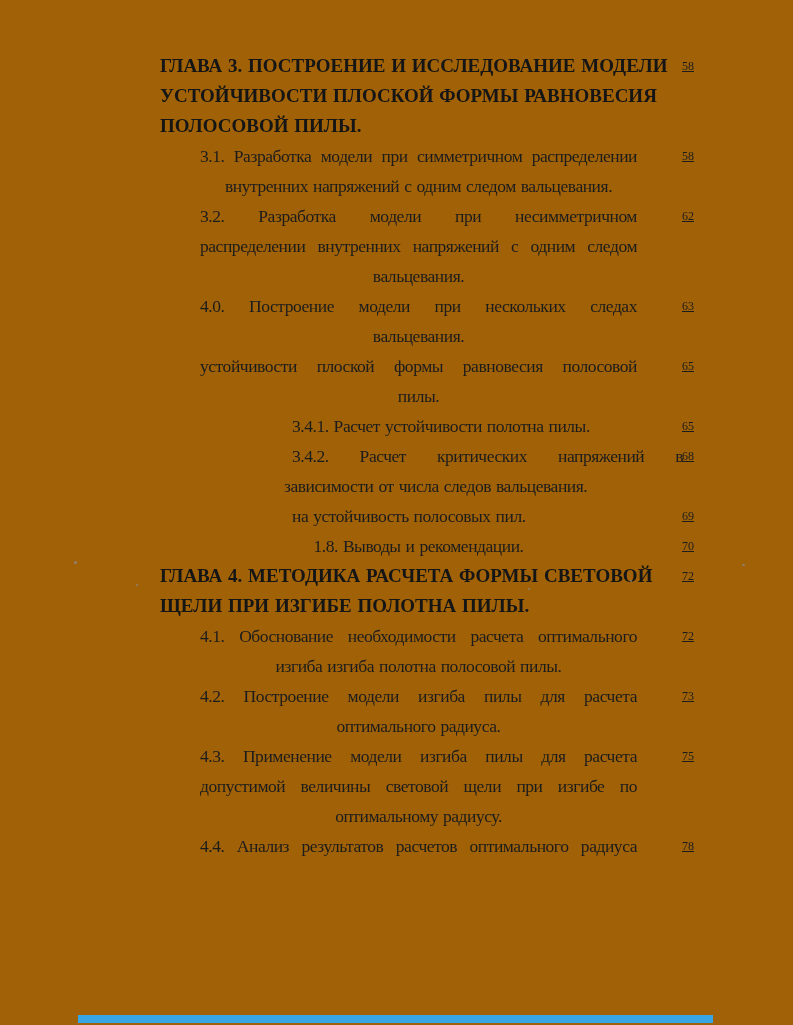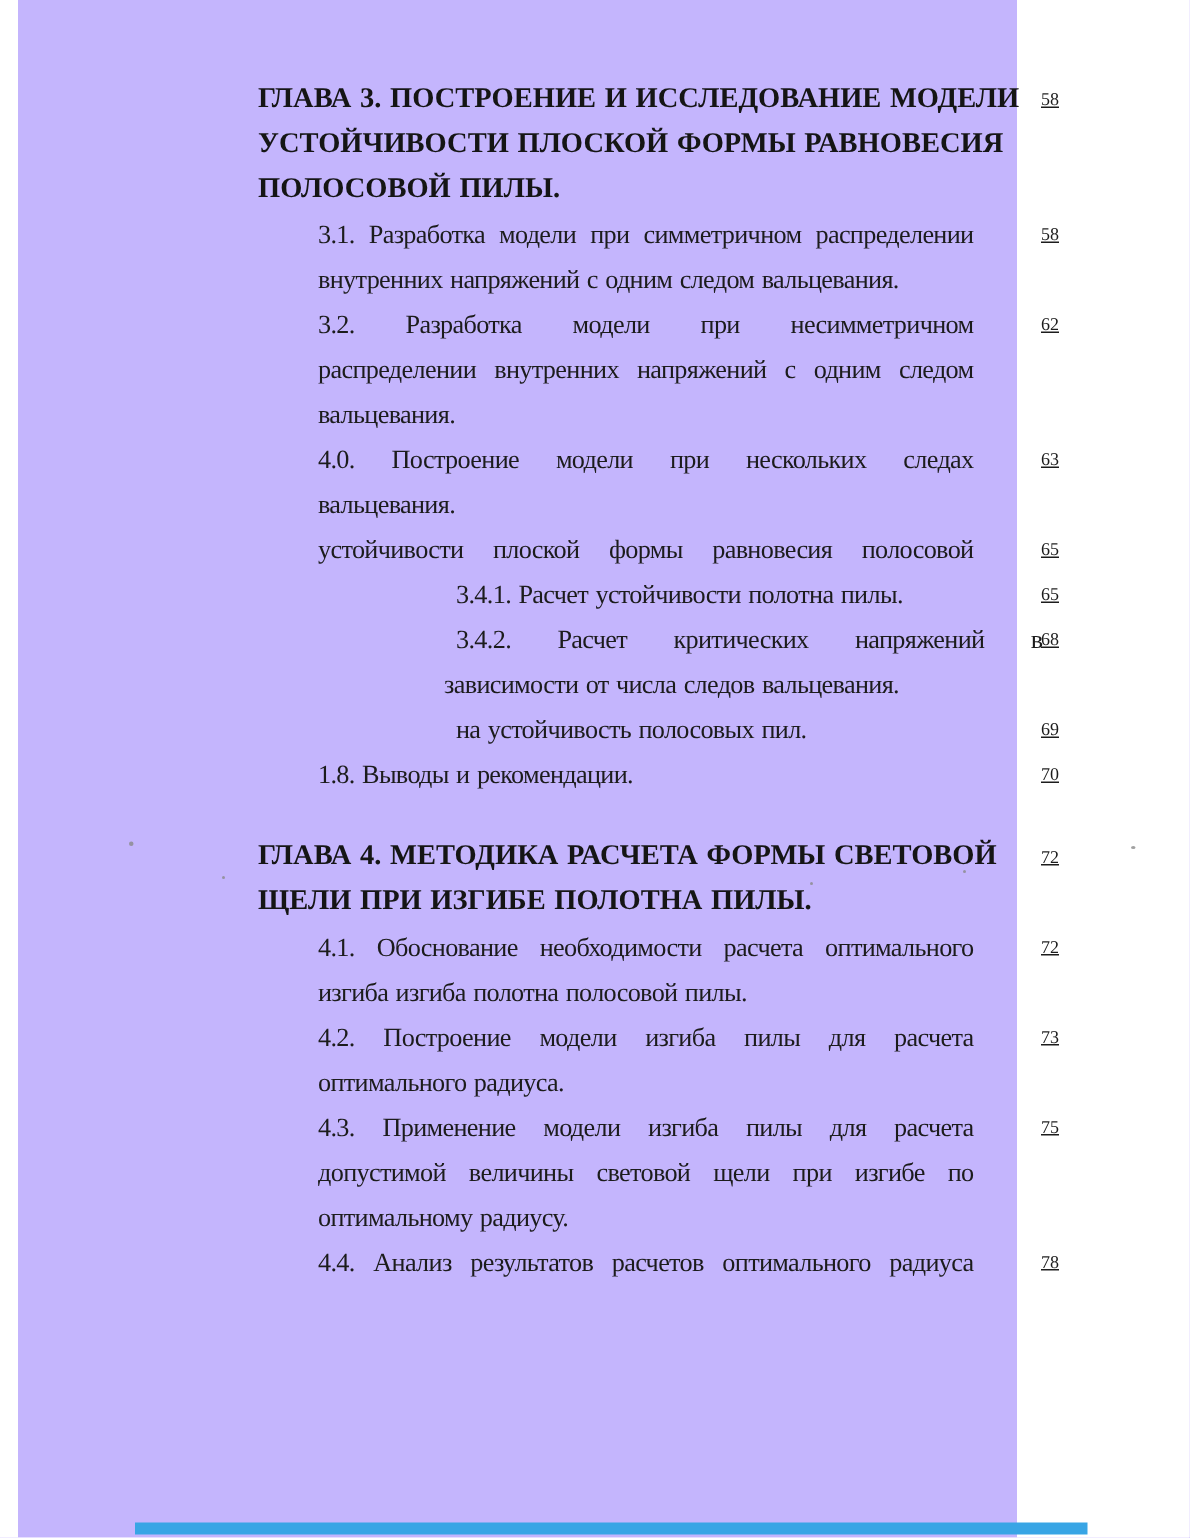--- a/index.html
+++ b/index.html
@@ -9,24 +9,24 @@
   }
   body {
     width: 793px;
     height: 1025px;
     position: relative;
     overflow: hidden;
     font-family: "Liberation Serif", serif;
   }
   .scan-page {
     position: absolute;
-    left: 12px; top: 0;
-    width: 666px;
+    left: 0; top: 0;
+    width: 793px;
     height: 1025px;
-    background: #c4b5fd;
+    background: #a16207;
   }
   .toc {
     position: absolute;
     left: 160px;
     top: 51px;
     width: 580px;
     color: #1c1c1c;
   }
   .entry {
     position: relative;
@@ -35,29 +35,29 @@
     word-spacing: 1px;
   }
   .entry.chapter {
     font-weight: bold;
     font-size: 19px;
     letter-spacing: 0px;
     color: #151515;
   }
   .entry.item { padding-left: 40px; }
   .entry.subitem { padding-left: 78px; }
-  .entry.gap { margin-top: 25px; }
+  .entry.gap { }
   .line {
     line-height: 30px;
     height: 30px;
     white-space: nowrap;
     overflow: visible;
   }
   .chapter .line { width: 483px; }
-  .item .line { width: 437px; }
+  .item .line { width: 437px; text-align: center; }
   .subitem .line { width: 399px; margin-left: 46px; }
   .subitem .line:first-child { text-indent: 8px; }
   .line.just {
     text-align: justify;
     text-align-last: justify;
   }
   .pagenum {
     position: absolute;
     top: 0;
     left: 522px;
@@ -109,20 +109,21 @@
         <div class="line">вальцевания.</div>
         <span class="pagenum">62</span>
       </div>
       <div class="entry item">
         <div class="line just">4.0. Построение модели при нескольких следах</div>
         <div class="line">вальцевания.</div>
         <span class="pagenum">63</span>
       </div>
       <div class="entry item">
         <div class="line just">устойчивости плоской формы равновесия полосовой</div>
+        <div class="line">пилы.</div>
         <span class="pagenum">65</span>
       </div>
       <div class="entry subitem">
         <div class="line">3.4.1.  Расчет устойчивости полотна пилы.</div>
         <span class="pagenum">65</span>
       </div>
       <div class="entry subitem">
         <div class="line just">3.4.2. Расчет критических напряжений в</div>
         <div class="line">зависимости от числа следов вальцевания.</div>
         <span class="pagenum">68</span>

